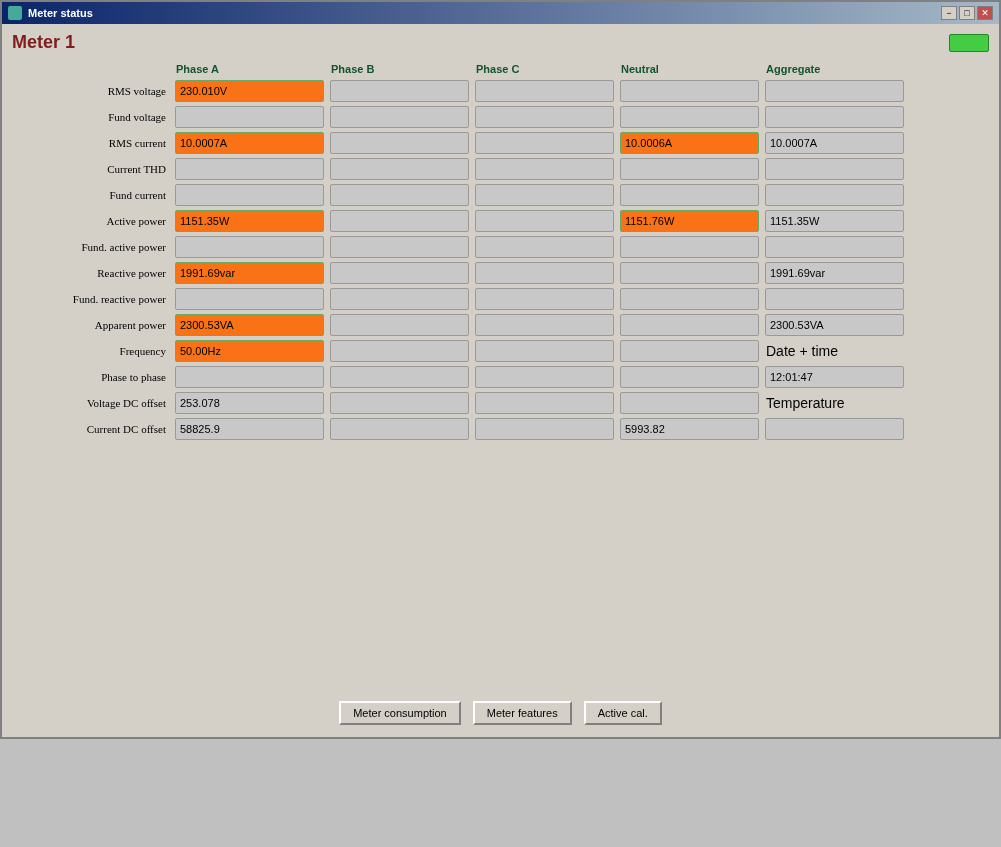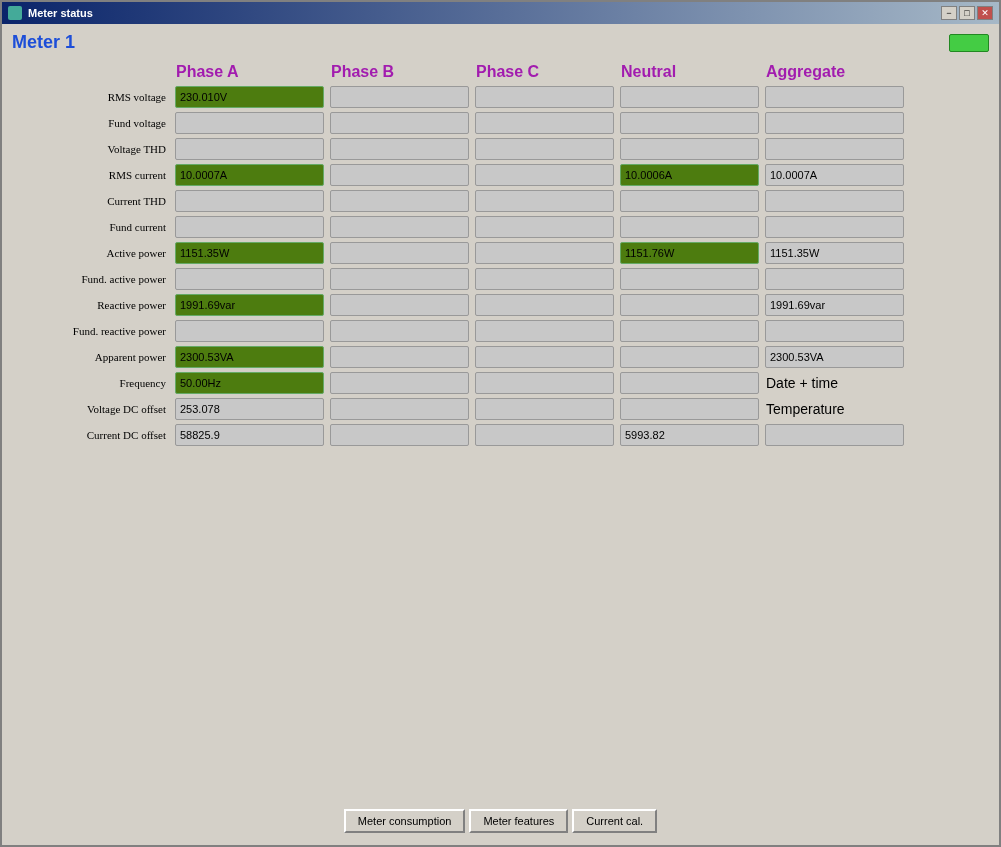--- a/index.html
+++ b/index.html
@@ -6,21 +6,21 @@
     body {
       font-family: Arial, sans-serif;
       font-size: 12px;
       background: #c0c0c0;
       width: 1001px;
       height: 847px;
       overflow: hidden;
     }
     .window {
       width: 1001px;
-      height: 847px;
+      height: 739px;
       background: #d4d0c8;
       border: 2px solid #808080;
       display: flex;
       flex-direction: column;
     }
     .title-bar {
       background: linear-gradient(to right, #0a246a, #a6b8c7);
       color: white;
       padding: 3px 6px;
       display: flex;
@@ -70,21 +70,21 @@
     }
     .meter-header {
       display: flex;
       align-items: center;
       justify-content: space-between;
       margin-bottom: 8px;
     }
     .meter-title {
       font-size: 18px;
       font-weight: bold;
-      color: #1d4ed8;
+      color: #7f1d1d;
     }
     .status-indicator {
       width: 40px;
       height: 18px;
       background: #44cc44;
       border: 1px solid #228822;
       border-radius: 2px;
     }
     .grid-container {
       flex: 1;
@@ -92,23 +92,23 @@
       flex-direction: column;
       overflow: hidden;
     }
     .col-headers {
       display: grid;
       grid-template-columns: 160px 155px 145px 145px 145px 145px;
       margin-bottom: 2px;
     }
     .col-header {
       font-weight: bold;
-      font-size: 16px;
+      font-size: 11px;
       padding: 2px 4px;
-      color: #a21caf;
+      color: #14532d;
     }
     .data-rows {
       flex: 1;
       overflow: hidden;
     }
     .data-row {
       display: grid;
       grid-template-columns: 160px 155px 145px 145px 145px 145px;
       margin-bottom: 2px;
       align-items: center;
@@ -126,32 +126,32 @@
       border: 1px solid #999;
       background: #c8c8c8;
       border-radius: 2px;
       padding: 2px 4px;
       font-size: 11px;
       color: #000;
       display: flex;
       align-items: center;
     }
     .cell.green {
-      background: #4d7c0f;
+      background: #f97316;
       border-color: #66aa66;
     }
     .date-time-label {
       font-size: 14px;
       padding: 2px 4px;
       color: #000;
     }
     .bottom-buttons {
       display: flex;
       justify-content: center;
-      gap: 4px;
+      gap: 12px;
       padding: 6px 0 4px 0;
       flex-shrink: 0;
     }
     .bottom-btn {
       padding: 4px 12px;
       background: #d4d0c8;
       border: 2px solid;
       border-color: #ffffff #808080 #808080 #ffffff;
       font-size: 11px;
       cursor: pointer;
@@ -202,28 +202,20 @@
           </div>
           <div class="data-row">
             <div class="row-label">Fund voltage</div>
             <div class="cell"></div>
             <div class="cell"></div>
             <div class="cell"></div>
             <div class="cell"></div>
             <div class="cell"></div>
           </div>
           <div class="data-row">
-            <div class="row-label">Voltage THD</div>
-            <div class="cell"></div>
-            <div class="cell"></div>
-            <div class="cell"></div>
-            <div class="cell"></div>
-            <div class="cell"></div>
-          </div>
-          <div class="data-row">
             <div class="row-label">RMS current</div>
             <div class="cell green">10.0007A</div>
             <div class="cell"></div>
             <div class="cell"></div>
             <div class="cell green">10.0006A</div>
             <div class="cell">10.0007A</div>
           </div>
           <div class="data-row">
             <div class="row-label">Current THD</div>
             <div class="cell"></div>
@@ -280,20 +272,28 @@
             <div class="cell"></div>
             <div class="cell">2300.53VA</div>
           </div>
           <div class="data-row">
             <div class="row-label">Frequency</div>
             <div class="cell green">50.00Hz</div>
             <div class="cell"></div>
             <div class="cell"></div>
             <div class="cell"></div>
             <div class="date-time-label">Date + time</div>
+          </div>
+          <div class="data-row">
+            <div class="row-label">Phase to phase</div>
+            <div class="cell"></div>
+            <div class="cell"></div>
+            <div class="cell"></div>
+            <div class="cell"></div>
+            <div class="cell">12:01:47</div>
           </div>
           <div class="data-row">
             <div class="row-label">Voltage DC offset</div>
             <div class="cell">253.078</div>
             <div class="cell"></div>
             <div class="cell"></div>
             <div class="cell"></div>
             <div class="date-time-label">Temperature</div>
           </div>
           <div class="data-row">
@@ -303,16 +303,16 @@
             <div class="cell"></div>
             <div class="cell">5993.82</div>
             <div class="cell"></div>
           </div>
         </div>
     </div>
 
     <div class="bottom-buttons">
       <button class="bottom-btn">Meter consumption</button>
       <button class="bottom-btn">Meter features</button>
-      <button class="bottom-btn">Current cal.</button>
+      <button class="bottom-btn">Active cal.</button>
     </div>
   </div>
 </div>
 
 </body></html>

